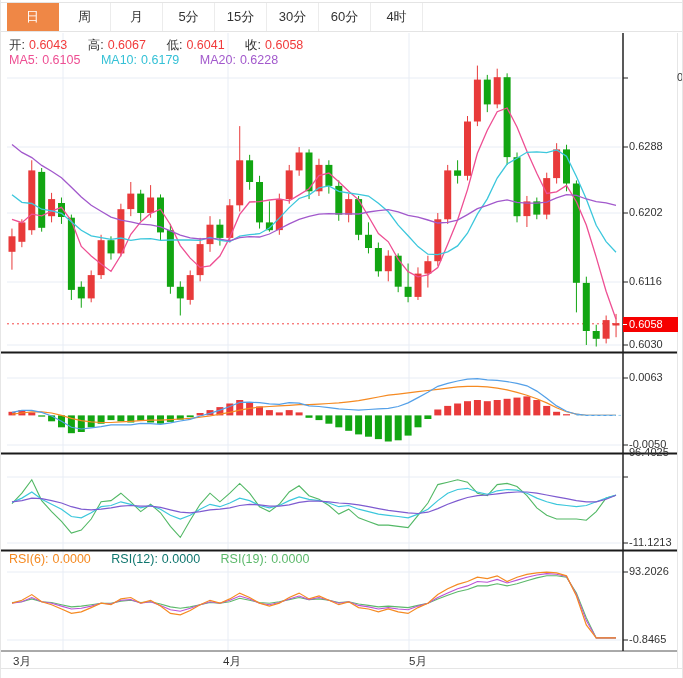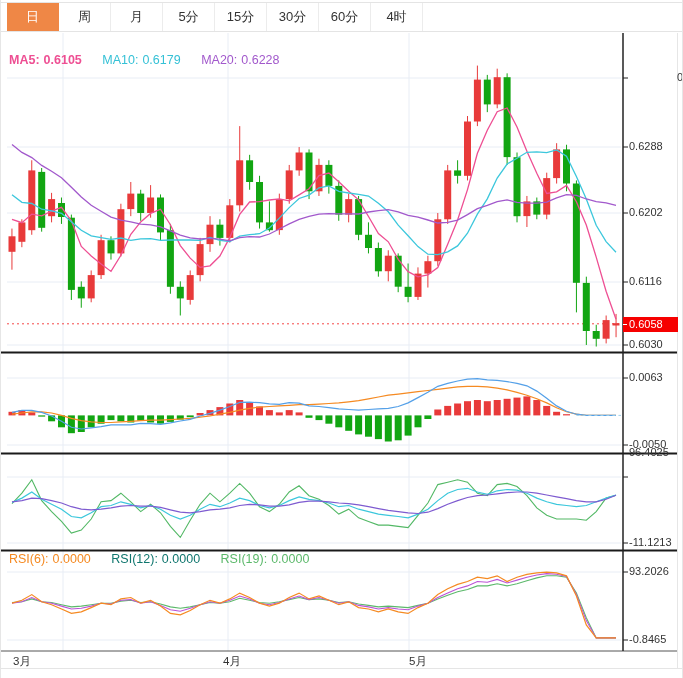--- a/index.html
+++ b/index.html
@@ -8,21 +8,21 @@
        border-left:1px solid #e6e6e6;border-right:1px solid #e6e6e6;box-sizing:border-box;}
   .tabbar{position:absolute;top:2px;left:0;width:683px;height:30px;background:#fff;
           border-top:1px solid #e4e4e4;border-bottom:1px solid #e4e4e4;
           display:flex;align-items:stretch;padding-left:6px;box-sizing:border-box;z-index:5;}
   .tab{width:51px;display:flex;align-items:center;justify-content:center;
        font-size:13px;color:#333;border-right:1px solid #ececec;cursor:pointer;background:#fff;}
   .tab.active{background:#ef8746;color:#fff;border-right:1px solid #ef8746;}
   .legend{position:absolute;font-size:12.5px;white-space:nowrap;z-index:4;left:8px;line-height:14px;}
   .legend span{margin-right:4px;}
   .gap{display:inline-block;width:9px;}
-  .c-blk{color:#333;} .c-red{color:#f13b3b;} .c-pink{color:#ee4f93;font-weight:bold;} .c-cyan{color:#35c1d6;}
+  .c-blk{color:#333;} .c-red{color:#f13b3b;} .c-pink{color:#ee4f93;} .c-cyan{color:#35c1d6;}
   .c-purp{color:#a259cc;margin-top:22px;} .c-blue{color:#54a0e8;} .c-orng{color:#f58a22;}
   .c-viol{color:#7e5bd0;} .c-grn{color:#43b85c;} .c-mag{color:#0f766e;margin-top:19px;} .c-grn2{color:#5cb96b;}
   .axis-label{position:absolute;left:628px;font-size:11px;color:#333;z-index:4;}
   .badge{position:absolute;left:622px;top:317px;width:55px;height:15px;background:#f60000;
          color:#fff;font-size:11px;line-height:15px;padding-left:6px;box-sizing:border-box;z-index:6;}
   .badge .tick{position:absolute;left:0;top:7px;width:4px;height:1px;background:#fff;}
   .month{position:absolute;top:654px;font-size:11.5px;color:#333;z-index:4;}
   #svgwrap{position:absolute;top:0;left:0;width:683px;height:678px;z-index:1;}
 </style>
 </head>
@@ -262,20 +262,26 @@
     <div class="tab active">日</div>
     <div class="tab">周</div>
     <div class="tab">月</div>
     <div class="tab">5分</div>
     <div class="tab">15分</div>
     <div class="tab">30分</div>
     <div class="tab">60分</div>
     <div class="tab">4时</div>
   </div>
 
+  <div class="legend" style="top:38px;">
+    <span class="c-blk">开:</span><span class="c-red">0.6043</span><span class="gap"></span>
+    <span class="c-blk">高:</span><span class="c-red">0.6067</span><span class="gap"></span>
+    <span class="c-blk">低:</span><span class="c-red">0.6041</span><span class="gap"></span>
+    <span class="c-blk">收:</span><span class="c-red">0.6058</span>
+  </div>
 
   <div class="legend" style="top:53px;">
     <span class="c-pink">MA5:</span><span class="c-pink">0.6105</span><span class="gap"></span>
     <span class="c-cyan">MA10:</span><span class="c-cyan">0.6179</span><span class="gap"></span>
     <span class="c-purp">MA20:</span><span class="c-purp">0.6228</span>
   </div>
 
 
 
   <div class="legend" style="top:552px;">

